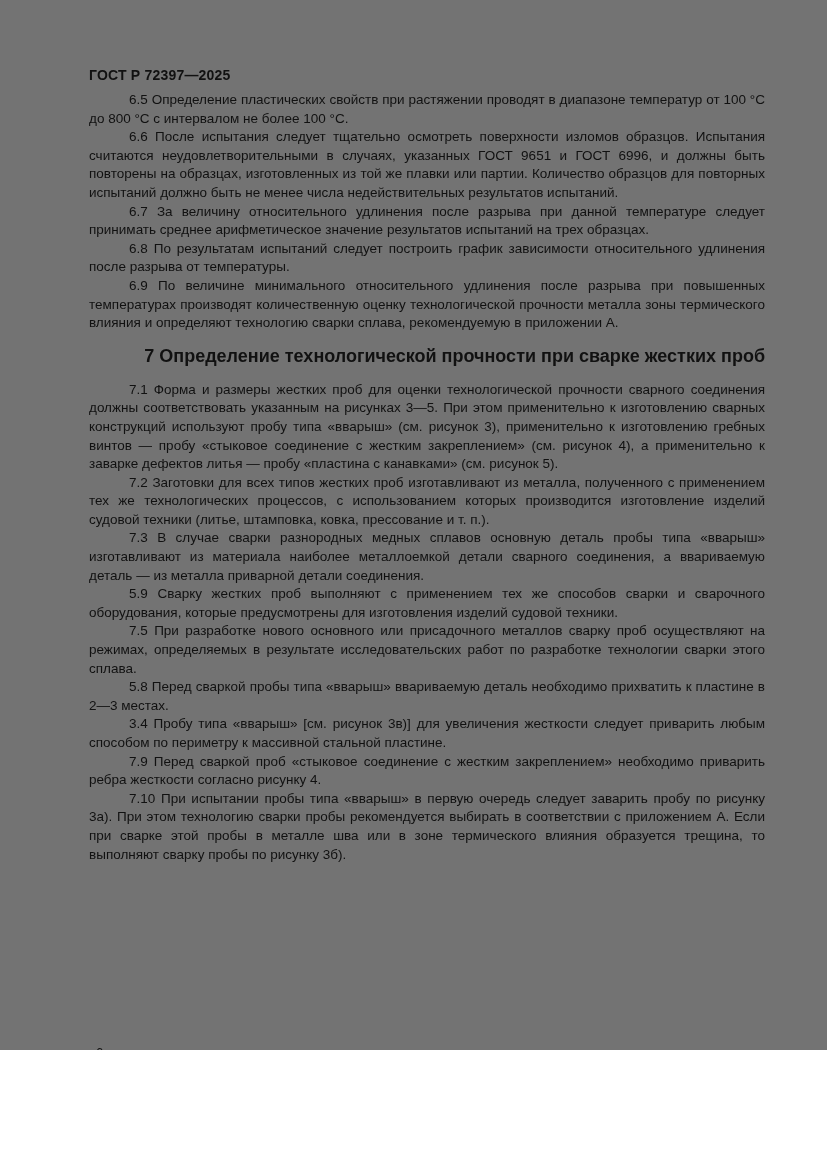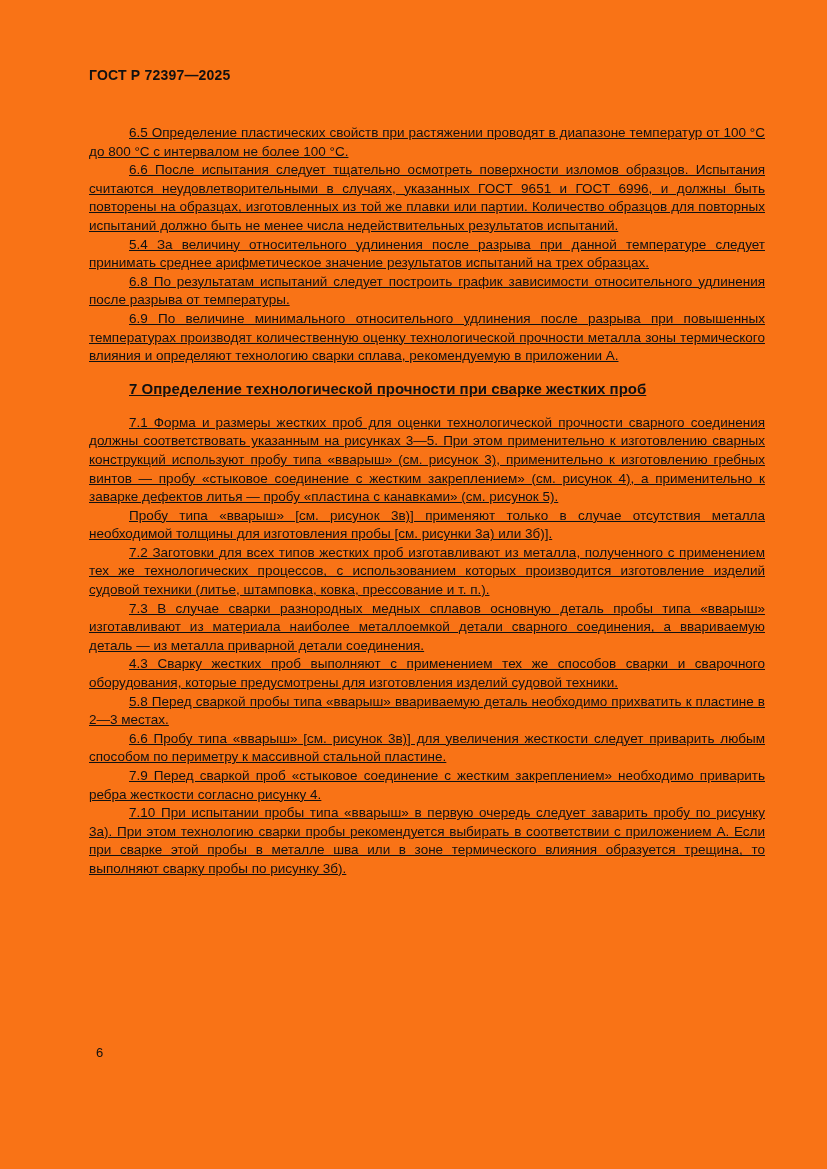--- a/index.html
+++ b/index.html
@@ -3,53 +3,52 @@
 <meta charset="utf-8">
 <style>
   html, body {
     margin: 0;
     padding: 0;
     background: #ffffff;
   }
   .page {
     position: relative;
     width: 827px;
-    height: 1169px;
-    background: #f97316;
+    height: 1050px;
+    background: #737373;
     font-family: "Liberation Sans", sans-serif;
     color: #111111;
     overflow: hidden;
   }
   .doc-header {
     position: absolute;
     top: 67px;
     left: 89px;
     font-size: 14px;
     font-weight: bold;
     letter-spacing: 0.2px;
   }
   .doc-body {
     position: absolute;
-    top: 124px;
+    top: 91px;
     left: 89px;
     width: 676px;
     font-size: 13.5px;
     line-height: 18.6px;
     text-align: justify;
-    text-decoration: underline;
   }
   .doc-body p {
     margin: 0;
     padding: 0;
     text-indent: 40px;
   }
   .section-heading {
-    font-size: 15px;
+    font-size: 18px;
     font-weight: bold;
-    text-align: left;
+    text-align: right;
     text-indent: 40px;
     margin: 13px 0 15px 0;
     line-height: 20px;
   }
   .page-number {
     position: absolute;
     left: 96px;
     top: 1045px;
     font-size: 13px;
   }
@@ -58,33 +57,33 @@
 <body>
 
 <div class="page">
 
   <div class="doc-header">ГОСТ Р 72397—2025</div>
 
   <div class="doc-body">
 
     <p>6.5 Определение пластических свойств при растяжении проводят в диапазоне температур от 100 °С до 800 °С с интервалом не более 100 °С.</p>
     <p>6.6 После испытания следует тщательно осмотреть поверхности изломов образцов. Испытания считаются неудовлетворительными в случаях, указанных ГОСТ 9651 и ГОСТ 6996, и должны быть повторены на образцах, изготовленных из той же плавки или партии. Количество образцов для повторных испытаний должно быть не менее числа недействительных результатов испытаний.</p>
-    <p>5.4 За величину относительного удлинения после разрыва при данной температуре следует принимать среднее арифметическое значение результатов испытаний на трех образцах.</p>
+    <p>6.7 За величину относительного удлинения после разрыва при данной температуре следует принимать среднее арифметическое значение результатов испытаний на трех образцах.</p>
     <p>6.8 По результатам испытаний следует построить график зависимости относительного удлинения после разрыва от температуры.</p>
     <p>6.9 По величине минимального относительного удлинения после разрыва при повышенных температурах производят количественную оценку технологической прочности металла зоны термического влияния и определяют технологию сварки сплава, рекомендуемую в приложении А.</p>
 
     <h2 class="section-heading">7 Определение технологической прочности при сварке жестких проб</h2>
 
     <p>7.1 Форма и размеры жестких проб для оценки технологической прочности сварного соединения должны соответствовать указанным на рисунках 3—5. При этом применительно к изготовлению сварных конструкций используют пробу типа «вварыш» (см. рисунок 3), применительно к изготовлению гребных винтов — пробу «стыковое соединение с жестким закреплением» (см. рисунок 4), а применительно к заварке дефектов литья — пробу «пластина с канавками» (см. рисунок 5).</p>
-    <p>Пробу типа «вварыш» [см. рисунок 3в)] применяют только в случае отсутствия металла необходимой толщины для изготовления пробы [см. рисунки 3а) или 3б)].</p>
     <p>7.2 Заготовки для всех типов жестких проб изготавливают из металла, полученного с применением тех же технологических процессов, с использованием которых производится изготовление изделий судовой техники (литье, штамповка, ковка, прессование и т. п.).</p>
     <p>7.3 В случае сварки разнородных медных сплавов основную деталь пробы типа «вварыш» изготавливают из материала наиболее металлоемкой детали сварного соединения, а ввариваемую деталь — из металла приварной детали соединения.</p>
-    <p>4.3 Сварку жестких проб выполняют с применением тех же способов сварки и сварочного оборудования, которые предусмотрены для изготовления изделий судовой техники.</p>
+    <p>5.9 Сварку жестких проб выполняют с применением тех же способов сварки и сварочного оборудования, которые предусмотрены для изготовления изделий судовой техники.</p>
+    <p>7.5 При разработке нового основного или присадочного металлов сварку проб осуществляют на режимах, определяемых в результате исследовательских работ по разработке технологии сварки этого сплава.</p>
     <p>5.8 Перед сваркой пробы типа «вварыш» ввариваемую деталь необходимо прихватить к пластине в 2—3 местах.</p>
-    <p>6.6 Пробу типа «вварыш» [см. рисунок 3в)] для увеличения жесткости следует приварить любым способом по периметру к массивной стальной пластине.</p>
+    <p>3.4 Пробу типа «вварыш» [см. рисунок 3в)] для увеличения жесткости следует приварить любым способом по периметру к массивной стальной пластине.</p>
     <p>7.9 Перед сваркой проб «стыковое соединение с жестким закреплением» необходимо приварить ребра жесткости согласно рисунку 4.</p>
     <p>7.10 При испытании пробы типа «вварыш» в первую очередь следует заварить пробу по рисунку 3а). При этом технологию сварки пробы рекомендуется выбирать в соответствии с приложением А. Если при сварке этой пробы в металле шва или в зоне термического влияния образуется трещина, то выполняют сварку пробы по рисунку 3б).</p>
 
   </div>
 
   <div class="page-number">6</div>
 
 </div>
 
 </body></html>

